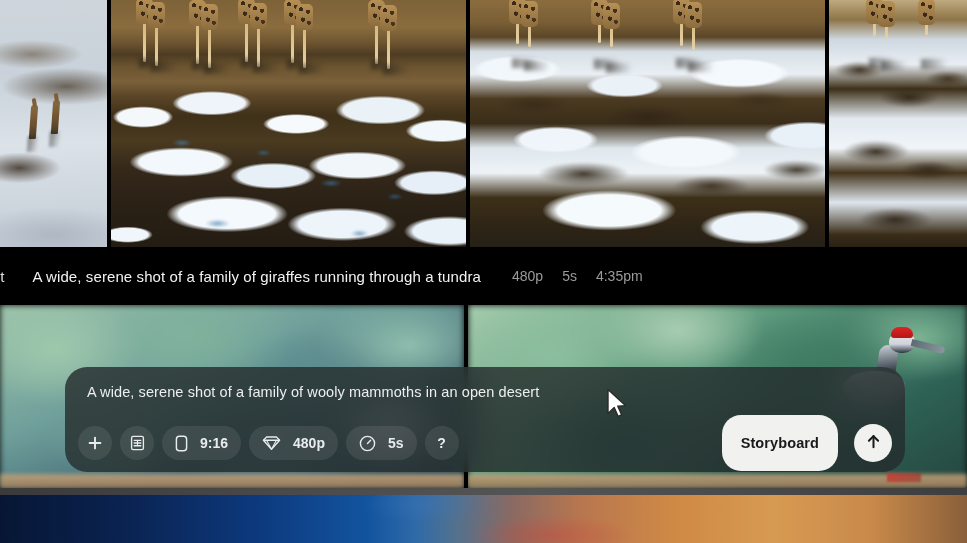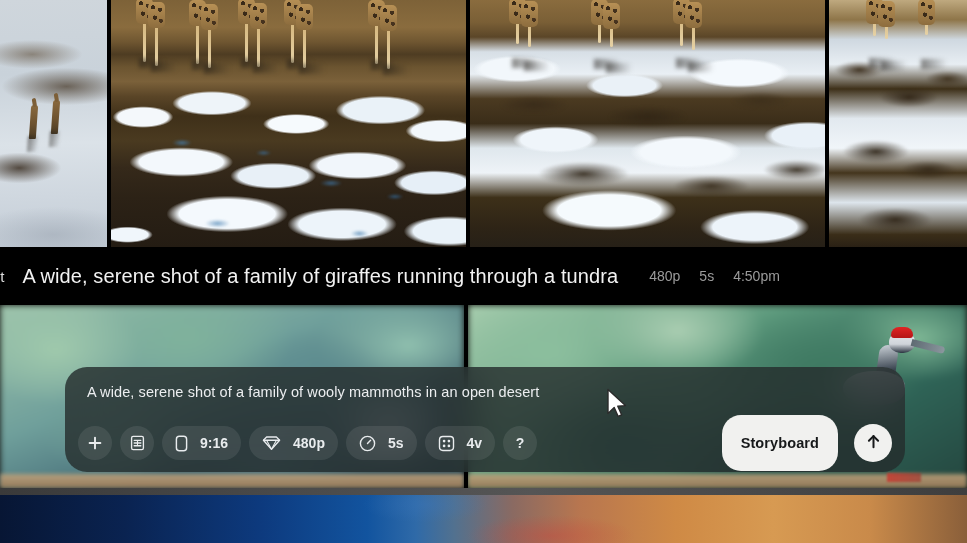--- a/index.html
+++ b/index.html
@@ -205,22 +205,22 @@
     white-space: nowrap;
   }
   .caption-prev {
     color: #e9e9e9;
     font-size: 15px;
     margin-left: -8px;
     opacity: .95;
   }
   .caption-text {
     color: #f2f2f2;
-    font-size: 20px;
-    margin-left: 18px;
+    font-size: 15px;
+    margin-left: 28px;
     letter-spacing: .1px;
   }
   .caption-meta {
     display: flex;
     gap: 19px;
     margin-left: 31px;
     color: #9b9b9b;
     font-size: 14px;
   }
 
@@ -481,21 +481,21 @@
     </div>
 
   </div>
 
   <div class="caption-row">
     <span class="caption-prev">ot</span>
     <span class="caption-text">A wide, serene shot of a family of giraffes running through a tundra</span>
     <span class="caption-meta">
       <span>480p</span>
       <span>5s</span>
-      <span>4:50pm</span>
+      <span>4:35pm</span>
     </span>
   </div>
 
   <div class="gallery-row-bottom">
 
     <div class="tile tile-e">
       <div class="scene"></div>
       <div class="tan-strip"></div>
     </div>
 
@@ -561,32 +561,20 @@
       <button class="chip">
         <span>
           <svg width="17" height="17" viewBox="0 0 17 17" fill="none" stroke="#e9ecee" stroke-width="1.4" stroke-linecap="round">
             <circle cx="8.5" cy="8.5" r="7.1"></circle>
             <path d="M8.5 8.5 11.6 5.2"></path>
           </svg>
         </span>
         <span class="lbl">5s</span>
       </button>
 
-      <button class="chip">
-        <span>
-          <svg width="17" height="17" viewBox="0 0 17 17" fill="none" stroke="#e9ecee" stroke-width="1.4">
-            <rect x="1.5" y="1.5" width="14" height="14" rx="3.4"></rect>
-            <circle cx="6.1" cy="6.1" r="1.35" fill="#e9ecee" stroke="none"></circle>
-            <circle cx="10.9" cy="6.1" r="1.35" fill="#e9ecee" stroke="none"></circle>
-            <circle cx="6.1" cy="10.9" r="1.35" fill="#e9ecee" stroke="none"></circle>
-            <circle cx="10.9" cy="10.9" r="1.35" fill="#e9ecee" stroke="none"></circle>
-          </svg>
-        </span>
-        <span class="lbl">4v</span>
-      </button>
 
       <button class="chip round">
         <span class="lbl">?</span>
       </button>
 
       <span class="spacer"></span>
 
       <button class="btn-storyboard">Storyboard</button>
 
       <button class="btn-submit">

